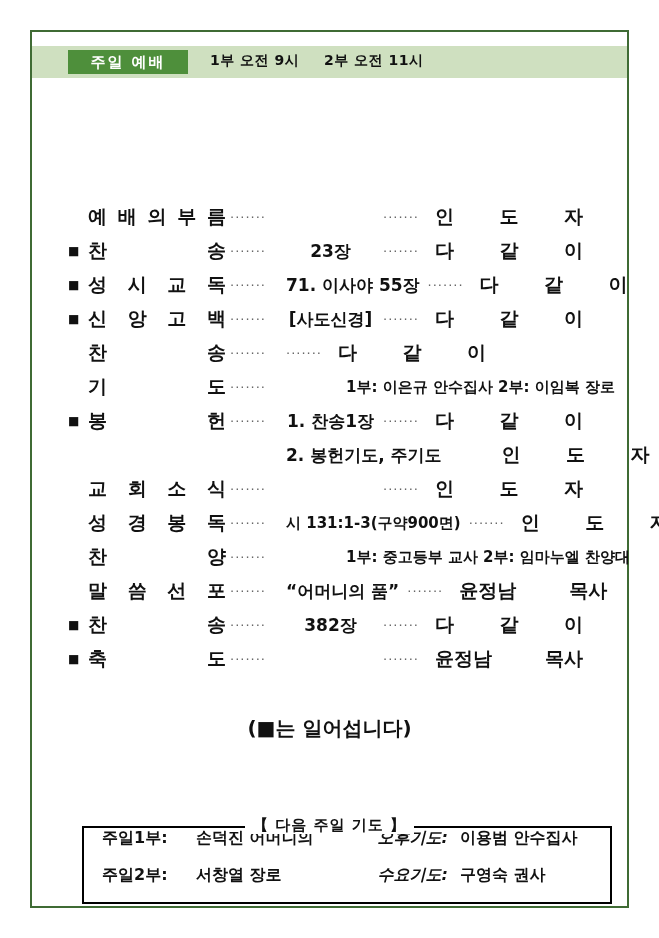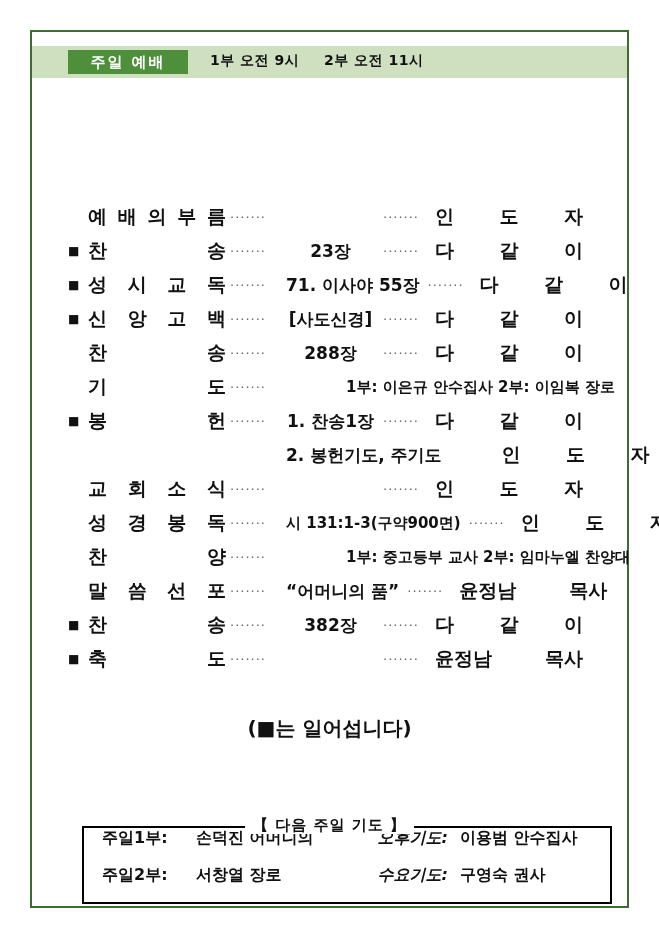--- a/index.html
+++ b/index.html
@@ -291,21 +291,20 @@
             <span>이</span>
           </div>
         </div>
         <div class="row">
           <div class="bullet hidden">■</div>
           <div class="label">
             <span>찬</span>
             <span>송</span>
           </div>
           <div class="dots-left">·······</div>
-          <div class="mid">288장</div>
           <div class="dots-right">·······</div>
           <div class="right">
             <span>다</span>
             <span>같</span>
             <span>이</span>
           </div>
         </div>
         <div class="row">
           <div class="bullet hidden">■</div>
           <div class="label">

